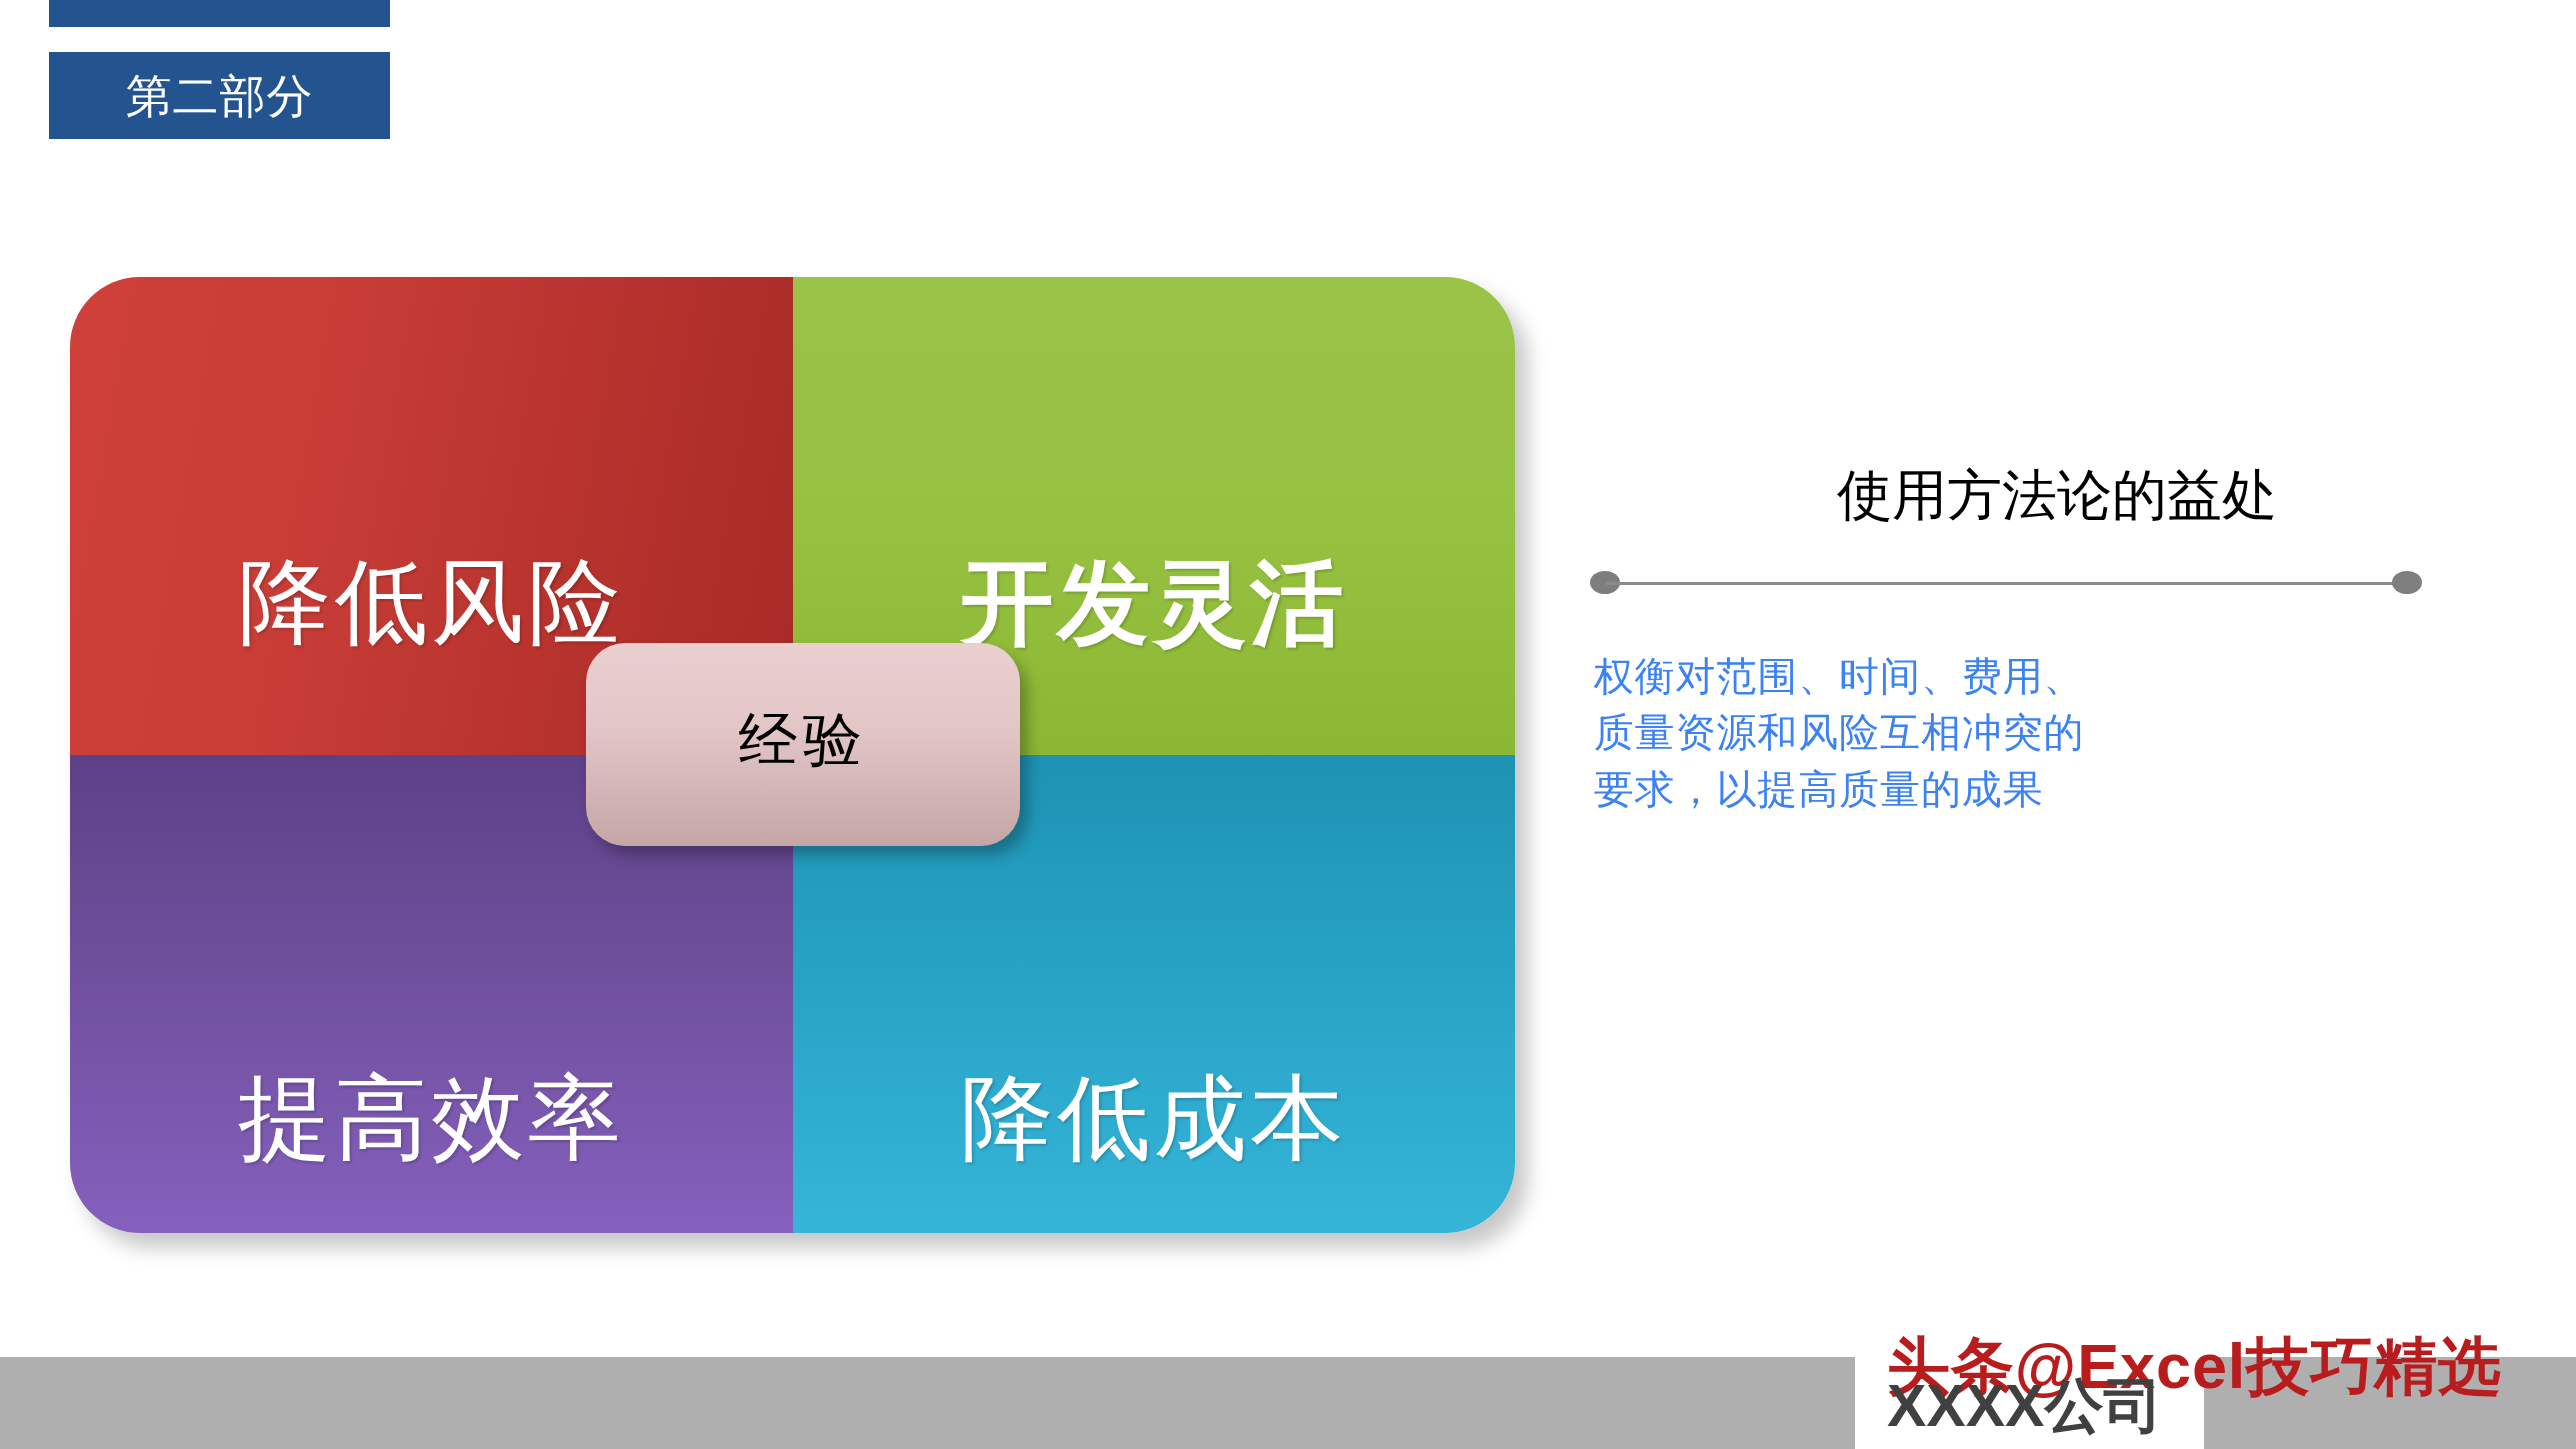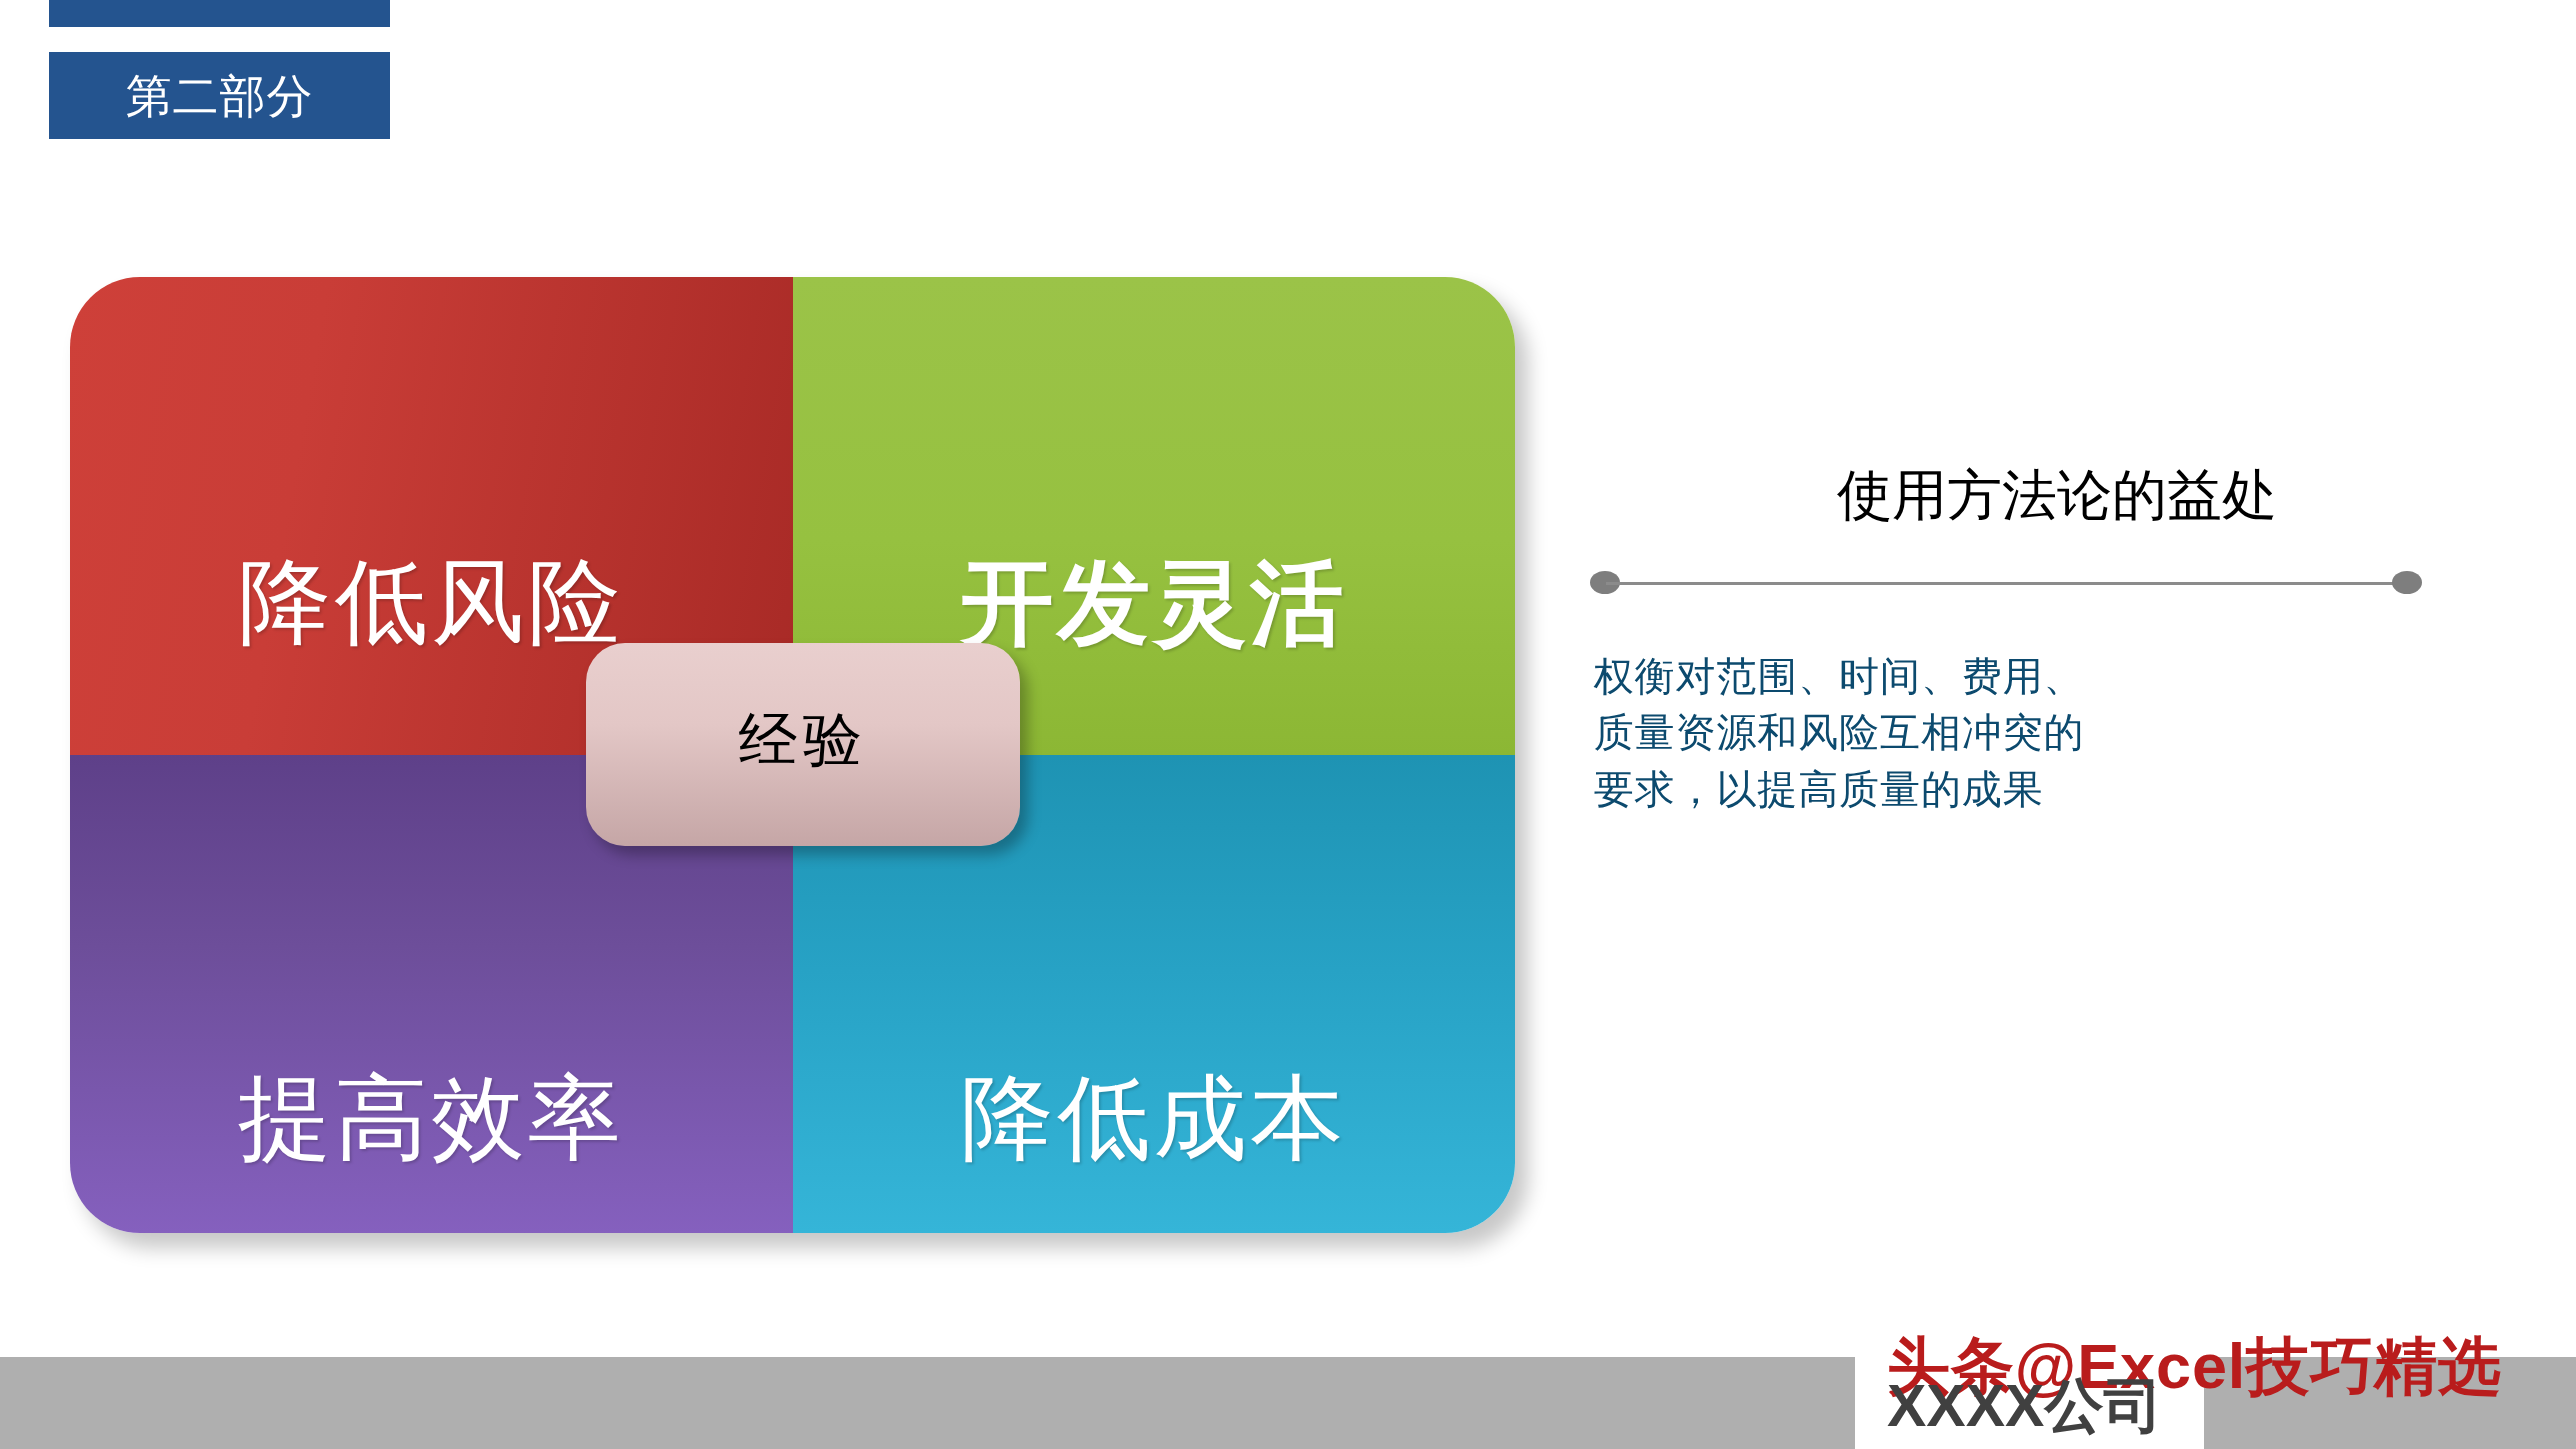--- a/index.html
+++ b/index.html
@@ -89,21 +89,21 @@
   .rp-divider .line{
     position:absolute;left:16px;right:16px;top:17px;height:3.6px;background:#8B8B8B;
   }
   .rp-divider .dot{
     position:absolute;top:6.3px;width:30px;height:23px;border-radius:50%;background:#7E7E7E;
   }
   .rp-divider .dot-left{left:0;}
   .rp-divider .dot-right{right:0;}
   .rp-body{
     margin-top:47px;margin-left:19.7px;
-    color:#0c4a6e;
+    color:#3b82f6;
     font-family:"Liberation Sans","DejaVu Sans",sans-serif;
     font-size:40px;line-height:1.42;
     white-space:pre-line;
     letter-spacing:0.9px;
   }
 
   
   .footer-bar{
     position:absolute;left:0;top:1357px;width:2576px;height:92px;background:#AFAFAF;
   }

